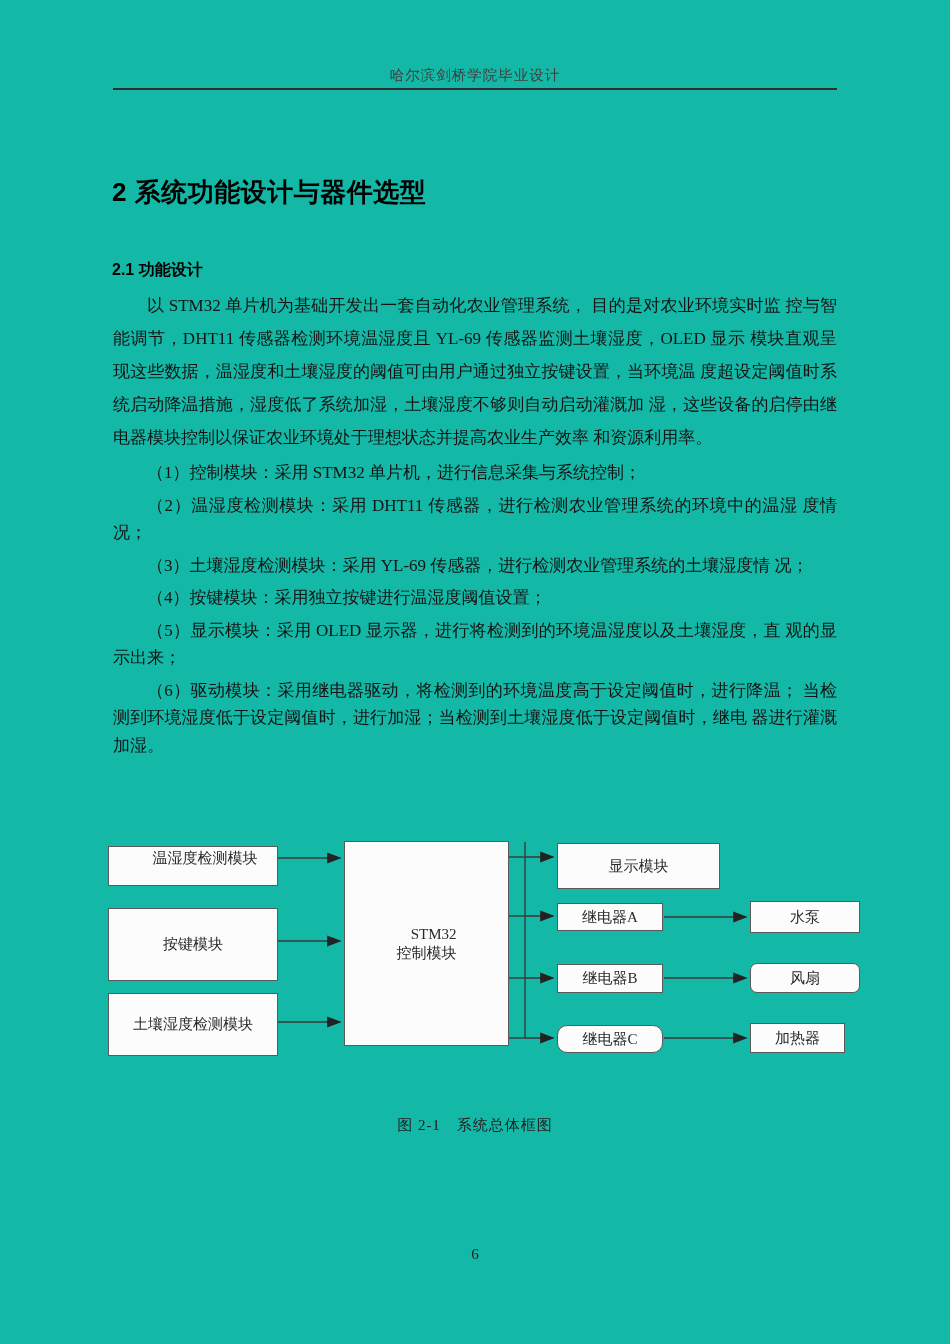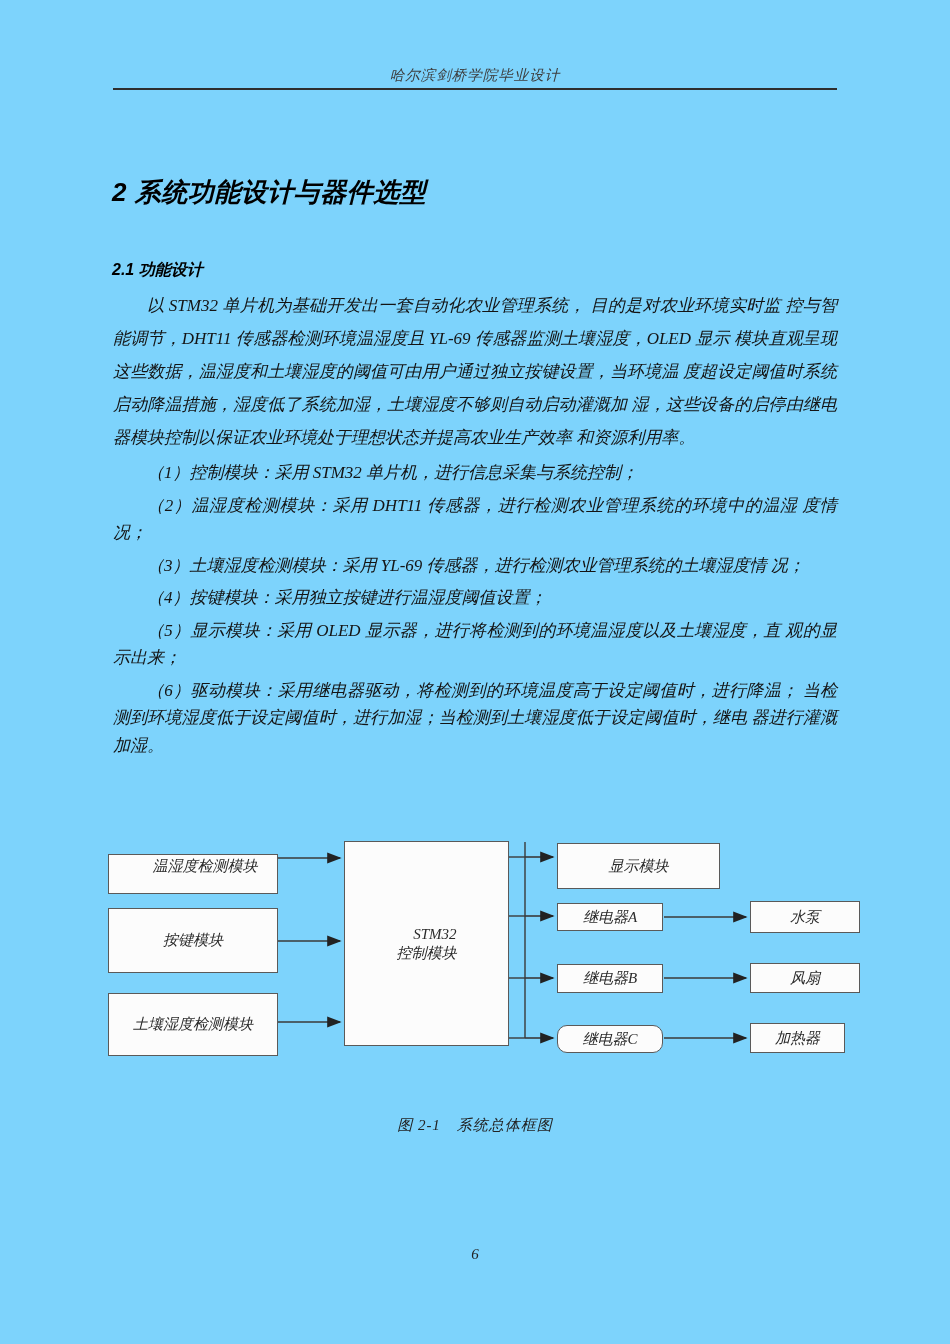--- a/index.html
+++ b/index.html
@@ -1,24 +1,23 @@
 <!DOCTYPE html>
 <html><head>
 <meta charset="utf-8">
 <style>
   html,body{margin:0;padding:0;background:#e8e8e8;}
   #page{
     position:relative;
     width:950px;height:1344px;
     margin:0 auto;
-    background:#7dd3fc;
+    background:#14b8a6;
     font-family:"Liberation Serif","DejaVu Serif",serif;
     color:#1a1a1a;
     overflow:hidden;
-    font-style:italic;
   }
   .header-text{
     position:absolute;top:66px;left:0;right:0;
     text-align:center;
     font-size:14.5px;color:#3d3d3d;
     letter-spacing:1px;
   }
   .header-rule{
     position:absolute;top:88px;left:113px;width:724px;
     border-top:2px solid #2e2e2e;height:0;
@@ -48,30 +47,30 @@
   }
   .dbox{
     position:absolute;
     border:1px solid #5a5a5a;
     background:#fcfcfc;
     display:flex;align-items:center;justify-content:center;
     text-align:center;line-height:1.25;
     box-sizing:border-box;
   }
   .dbox.top-label{align-items:flex-start;padding-top:2px;}
-  .b-sense {left:3px;  top:16px; width:170px;height:40px;padding-left:24px;}
-  .b-key   {left:3px;  top:70px; width:170px;height:65px;}
+  .b-sense {left:3px;  top:8px; width:170px;height:40px;padding-left:24px;}
+  .b-key   {left:3px;  top:70px; width:170px;height:73px;}
   .b-soil  {left:3px;  top:155px;width:170px;height:63px;}
   .b-stm32 {left:239px;top:3px;  width:165px;height:205px;text-align:right;}
   .b-disp  {left:452px;top:5px;  width:163px;height:46px;}
   .b-relayA{left:452px;top:65px; width:106px;height:28px;}
   .b-relayB{left:452px;top:126px;width:106px;height:29px;}
   .b-relayC{left:452px;top:187px;width:106px;height:28px;border-radius:10px;}
   .b-pump  {left:645px;top:63px; width:110px;height:32px;}
-  .b-fan   {left:645px;top:125px;width:110px;height:30px;}
+  .b-fan   {left:645px;top:125px;width:110px;height:30px;border-radius:7px;}
   .b-heat  {left:645px;top:185px;width:95px;height:30px;}
   .connectors{position:absolute;left:0;top:0;width:760px;height:226px;}
   .figure-caption{
     position:absolute;top:1116px;left:0;right:0;
     text-align:center;font-size:15px;color:#222;
     letter-spacing:1px;
   }
   .page-number{
     position:absolute;top:1246px;left:0;right:0;
     text-align:center;font-size:15px;color:#222;

